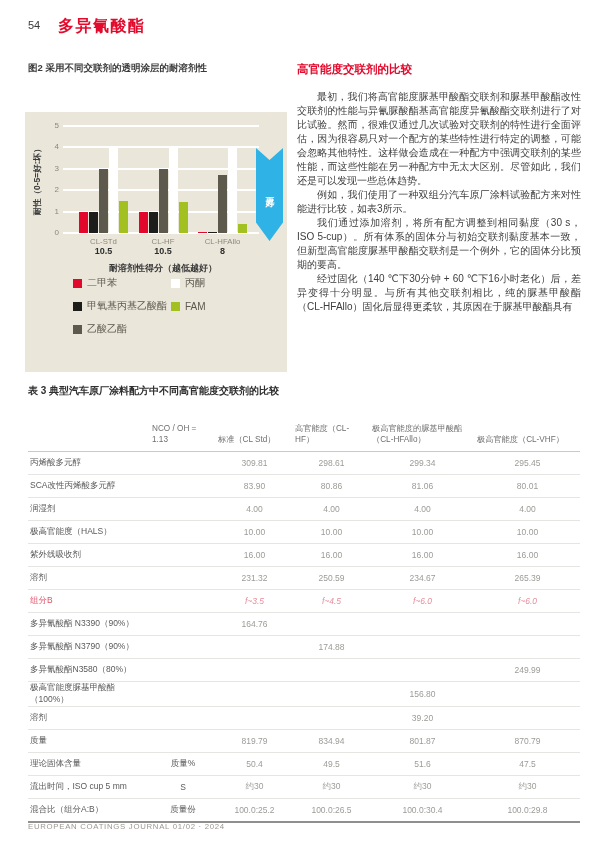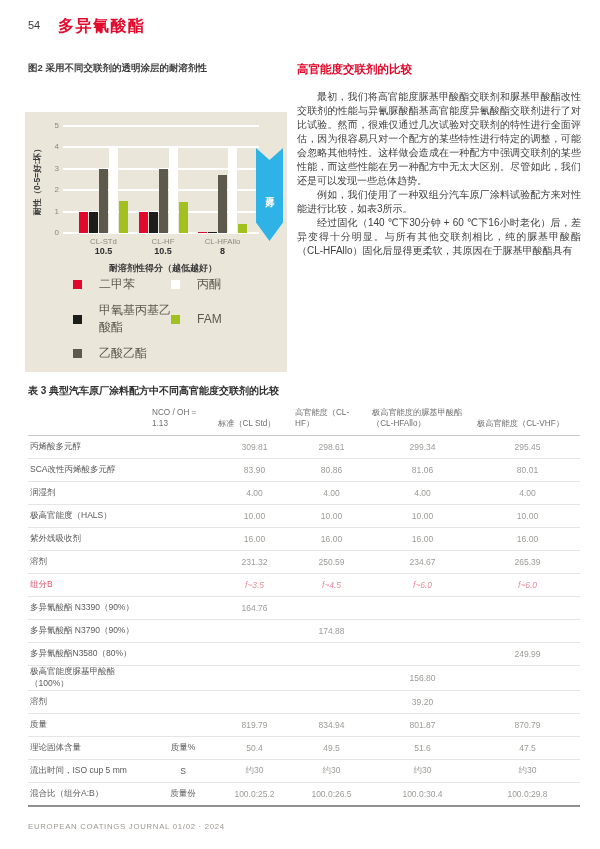--- a/index.html
+++ b/index.html
@@ -17,33 +17,33 @@
   .gridline{position:absolute;left:-4px;right:0;height:2px;background:#ffffff;}
   .ytick{position:absolute;right:calc(100% + 8px);font-size:8px;color:#8d887b;transform:translateY(50%);line-height:8px;}
   .groups{position:absolute;left:0;right:0;top:0;bottom:0;display:flex;justify-content:space-between;align-items:flex-end;padding:0 12px;}
   .group{position:relative;display:flex;align-items:flex-end;gap:1px;}
   .bar{width:9px;}
   .group-label{position:absolute;top:calc(100% + 4px);left:50%;transform:translateX(-50%);width:64px;text-align:center;}
   .group-label .cat{font-size:7.8px;color:#8d887b;line-height:9px;}
   .group-label .sub{font-size:9px;font-weight:bold;color:#2e2e2e;line-height:11px;}
   .x-title{position:absolute;left:42px;width:192px;top:150px;text-align:center;font-size:9px;font-weight:bold;color:#3a3a3a;}
   .legend{position:absolute;left:48px;top:164px;display:grid;grid-template-columns:98px 98px;row-gap:9px;}
-  .legend-item{display:flex;align-items:center;gap:17px;font-size:12px;color:#5d594e;}
+  .legend-item{display:flex;align-items:center;gap:5px;font-size:10px;color:#5d594e;}
   .legend-item .swatch{width:9px;height:9px;flex:0 0 9px;}
   .better-arrow{position:absolute;right:4px;top:36px;width:27px;height:93px;background:#2fb2e5;
      clip-path:polygon(0 0,50% 13%,100% 0,100% 80%,50% 100%,0 80%);
      display:flex;align-items:center;justify-content:center;}
   .better-arrow span{writing-mode:vertical-rl;color:#ffffff;font-size:9px;font-weight:bold;letter-spacing:2px;margin-top:-8px;}
   
   .article{position:absolute;left:297px;top:62px;width:284px;}
   .article-heading{font-size:11.5px;font-weight:bold;color:#e30b2d;margin:0 0 13px 0;}
   .article p{font-size:10px;line-height:14px;color:#3d3d3d;text-align:justify;text-indent:2em;margin:0;}
   
   .table-wrap{position:absolute;left:28px;top:384px;width:552px;}
-  .table-title{font-size:10px;font-weight:bold;color:#2e2e2e;margin:0 0 10px 0;}
+  .table-title{font-size:10px;font-weight:bold;color:#2e2e2e;margin:0 0 26px 0;}
   table{width:552px;border-collapse:collapse;table-layout:fixed;}
   thead td{font-size:8.2px;color:#6f6f6f;text-align:left;vertical-align:bottom;padding:0 2px 6px 2px;line-height:10.5px;}
   thead tr{border-bottom:1px solid #c9c9c7;}
   tbody td{height:22px;font-size:8.5px;border-bottom:1px solid #e5e5e2;padding:0 2px;}
   td.lbl{color:#5a5a5a;text-align:left;}
   td.unit{color:#5a5a5a;text-align:center;}
   td.val{color:#9b9b97;text-align:center;}
   tr.section td.lbl{color:#e2536b;}
   tr.section td.val{color:#e88d9d;font-style:italic;}
   tr.last td{border-bottom:2px solid #8f8f8d;margin-top:38px;}
@@ -139,20 +139,21 @@
     <div class="better-arrow">
       <span>更好</span>
     </div>
   </div>
 
   <div class="article">
     <h2 class="article-heading">高官能度交联剂的比较</h2>
     <div>
         <p>最初，我们将高官能度脲基甲酸酯交联剂和脲基甲酸酯改性交联剂的性能与异氰脲酸酯基高官能度异氰酸酯交联剂进行了对比试验。然而，很难仅通过几次试验对交联剂的特性进行全面评估，因为很容易只对一个配方的某些特性进行特定的调整，可能会忽略其他特性。这样做会造成在一种配方中强调交联剂的某些性能，而这些性能在另一种配方中无太大区别。尽管如此，我们还是可以发现一些总体趋势。</p>
         <p>例如，我们使用了一种双组分汽车原厂涂料试验配方来对性能进行比较，如表3所示。</p>
+        <p>我们通过添加溶剂，将所有配方调整到相同黏度（30 s，ISO 5-cup）。所有体系的固体分与初始交联剂黏度基本一致，但新型高官能度脲基甲酸酯交联剂是一个例外，它的固体分比预期的要高。</p>
         <p>经过固化（140 ℃下30分钟 + 60 ℃下16小时老化）后，差异变得十分明显。与所有其他交联剂相比，纯的脲基甲酸酯（CL-HFAllo）固化后显得更柔软，其原因在于脲基甲酸酯具有</p>
       </div>
   </div>
 
   <div class="table-wrap">
     <div class="table-title">表 3 典型汽车原厂涂料配方中不同高官能度交联剂的比较</div>
     <table>
       <colgroup>
         <col style="width:122px">
           <col style="width:66px">

